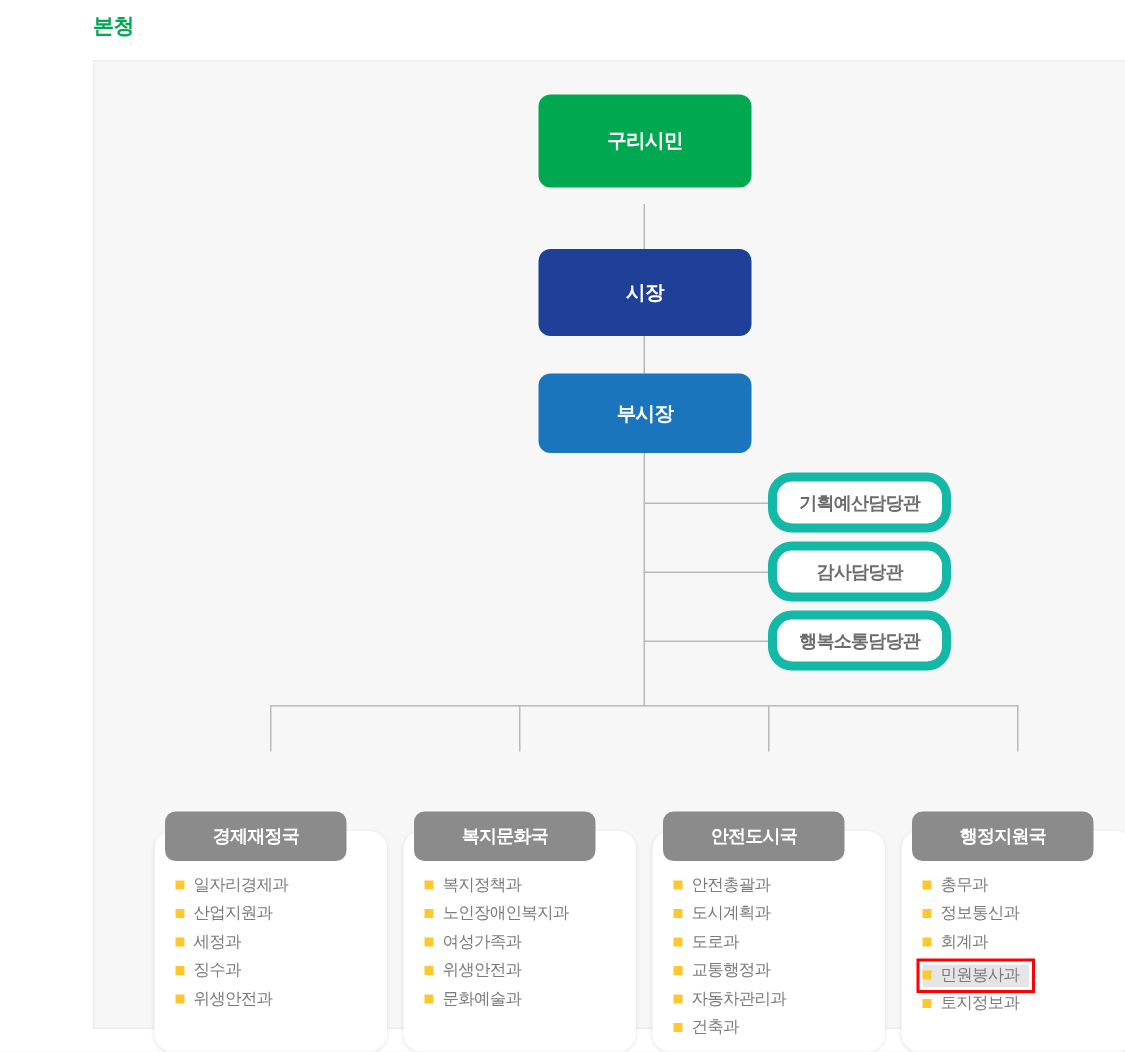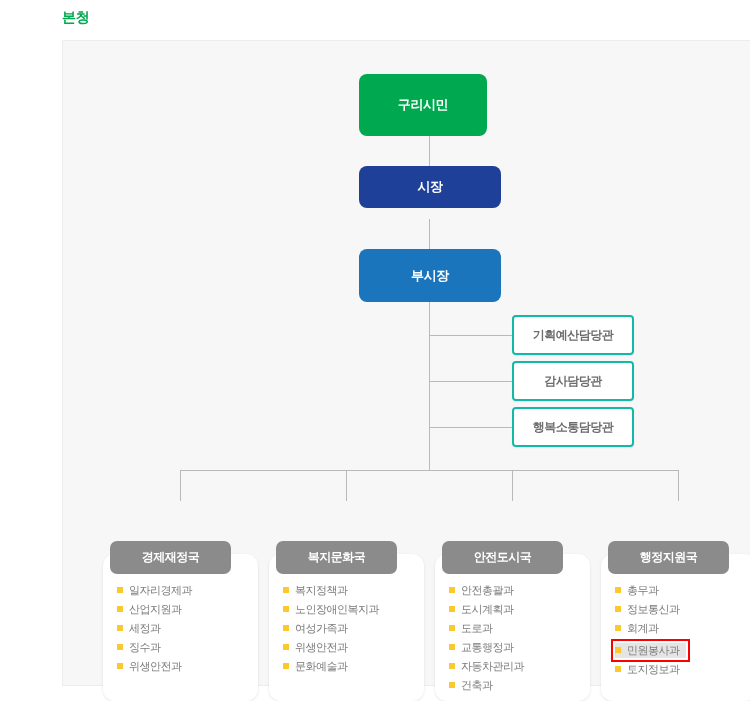--- a/index.html
+++ b/index.html
@@ -67,22 +67,22 @@
 
   
   .staff-node {
     position: absolute;
     display: flex;
     align-items: center;
     justify-content: center;
     width: 122px;
     height: 40px;
     background: #ffffff;
-    border: 2px solid #14b8a6;
-    border-radius: 4px;
+    border: 6px solid #14b8a6;
+    border-radius: 16px;
     font-size: 12px;
     font-weight: bold;
     letter-spacing: -0.5px;
     color: #6d6d6d;
     box-shadow: 0 1px 2px rgba(0,0,0,0.05);
   }
 
   
   .bureau {
     position: absolute;
@@ -169,23 +169,23 @@
     <div class="line h-line" style="left:366px; top:340px; width:83px;"></div>
     <div class="line h-line" style="left:366px; top:386px; width:83px;"></div>
 
     <div class="line h-line" style="left:117px; top:429px; width:499px;"></div>
 
     <div class="line v-line" style="left:117px; top:429px; height:31px;"></div>
     <div class="line v-line" style="left:283px; top:429px; height:31px;"></div>
     <div class="line v-line" style="left:449px; top:429px; height:31px;"></div>
     <div class="line v-line" style="left:615px; top:429px; height:31px;"></div>
 
-    <div class="node node-citizen" style="left:296px; top:33px; width:128px; height:62px;font-family:Liberation Mono, monospace;">구리시민</div>
-
-    <div class="node node-mayor" style="left:296px; top:125px; width:142px; height:42px;">시장</div>
+    <div class="node node-citizen" style="left:296px; top:22px; width:142px; height:62px;font-family:Liberation Mono, monospace;">구리시민</div>
+
+    <div class="node node-mayor" style="left:296px; top:125px; width:142px; height:58px;">시장</div>
 
     <div class="node node-vice" style="left:296px; top:208px; width:142px; height:53px;text-align:center;">부시장</div>
 
     <div class="staff-node" style="left:449px; top:274px;">기획예산담당관</div>
 
     <div class="staff-node" style="left:449px; top:320px;">감사담당관</div>
 
     <div class="staff-node" style="left:449px; top:366px;">행복소통담당관</div>
 
     <div class="bureau" style="left:40px;">

